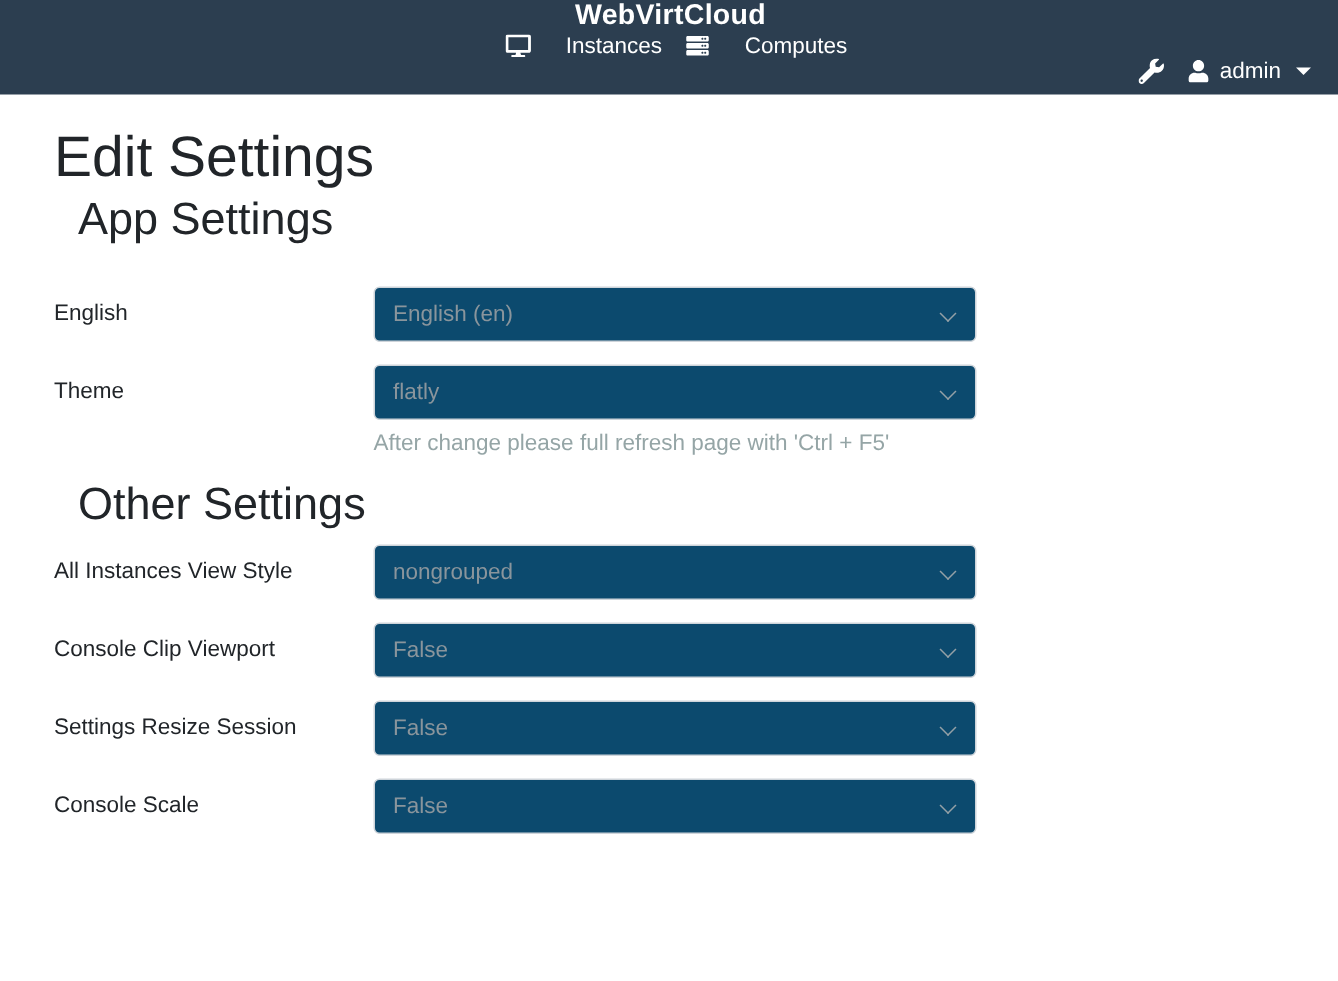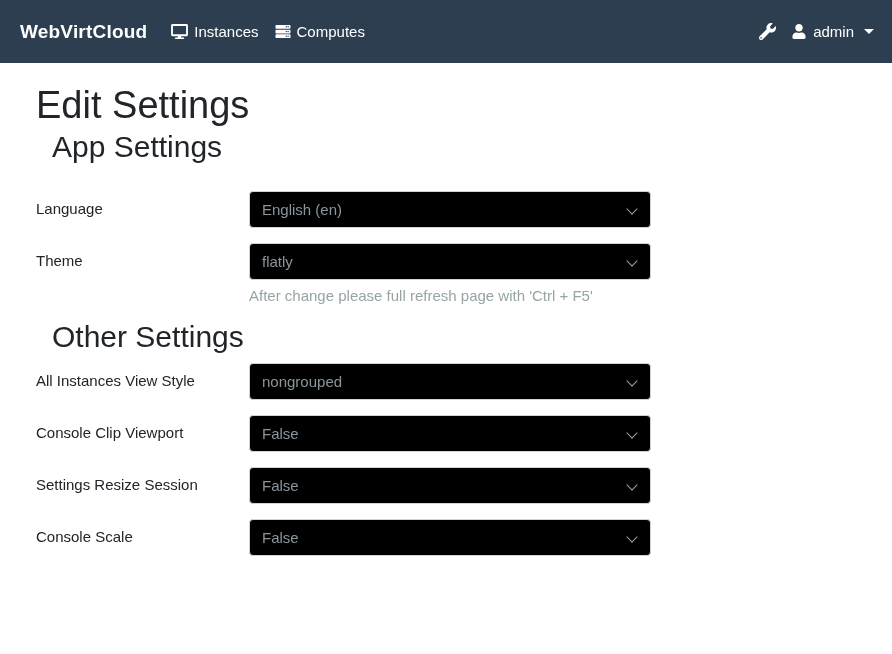--- a/index.html
+++ b/index.html
@@ -1,25 +1,25 @@
 <!DOCTYPE html>
 <html><head>
 <meta charset="utf-8">
 <style>
   * { margin:0; padding:0; box-sizing:border-box; }
   html,body { width:892px; height:654px; overflow:hidden; background:#fff;
     font-family:"Liberation Sans","DejaVu Sans",sans-serif; }
 
   
   .navbar { height:63px; background:#2c3e50; display:flex; align-items:center;
-    padding:0 18px 0 20px; color:#fff; }
+    padding:0 18px 0 20px; color:#fff;flex-direction:column; }
   .brand { font-size:19px; font-weight:600; letter-spacing:.2px; color:#fff;
     text-decoration:none; cursor:pointer; }
   .nav-left { display:flex; align-items:center; margin-left:24px; }
-  .nav-link { display:flex; align-items:center; gap:6px; color:#fff; font-size:15px;
+  .nav-link { display:flex; align-items:center; gap:23px; color:#fff; font-size:15px;
     cursor:pointer; margin-right:16px; text-decoration:none; }
   .nav-link svg, .nav-right svg { display:block; fill:#fff; }
   .nav-right { margin-left:auto; display:flex; align-items:center; gap:16px; }
   .user-menu { display:flex; align-items:center; gap:7px; cursor:pointer; font-size:15px; }
   .caret { width:0; height:0; border-left:5px solid transparent; border-right:5px solid transparent;
     border-top:5px solid #fff; margin-left:3px; }
   .icon-btn { cursor:pointer; display:flex; align-items:center; }
 
   
   .container { padding:0 36px; }
@@ -27,21 +27,21 @@
   h2.section-title { font-size:30px; font-weight:400; color:#212529; line-height:1.2; margin-left:16px; }
   h2.app { margin-bottom:26px; }
   h2.other { margin-top:14px; margin-bottom:8px; }
 
   .form-row { display:flex; align-items:flex-start; margin-bottom:15px; }
   .form-label { width:213px; font-size:15px; color:#212529; padding-top:9px; }
   .control-col { width:402px; }
   .select-wrap { position:relative; width:402px; }
   select.form-control, input.form-control {
     width:402px; height:37px; border:1px solid #ced4da; border-radius:4px;
-    background:#000000; color:#8a959c; font-size:15px; padding:6px 12px;
+    background:#0c4a6e; color:#8a959c; font-size:15px; padding:6px 12px;
     font-family:"Liberation Sans","DejaVu Sans",sans-serif;
     -webkit-appearance:none; appearance:none; outline:none; }
   .select-wrap::after { content:""; position:absolute; right:15px; top:14px; width:7px; height:7px;
     border-right:1.6px solid #94a0a6; border-bottom:1.6px solid #94a0a6;
     transform:rotate(45deg); pointer-events:none; }
   .help-text { font-size:15px; color:#95a5a6; margin-top:7px; }
 </style>
 </head>
 <body>
 
@@ -84,21 +84,21 @@
     </div>
   </div>
 </nav>
 
 <div class="container">
   <h1 class="page-title">Edit Settings</h1>
 
   <h2 class="section-title app">App Settings</h2>
 
   <div class="form-row">
-    <label class="form-label">Language</label>
+    <label class="form-label">English</label>
     <div class="control-col">
       <div class="select-wrap">
         <select class="form-control"><option value="English (en)" selected="">English (en)</option></select>
       </div>
     </div>
   </div>
 
 
   <div class="form-row">
     <label class="form-label">Theme</label>

